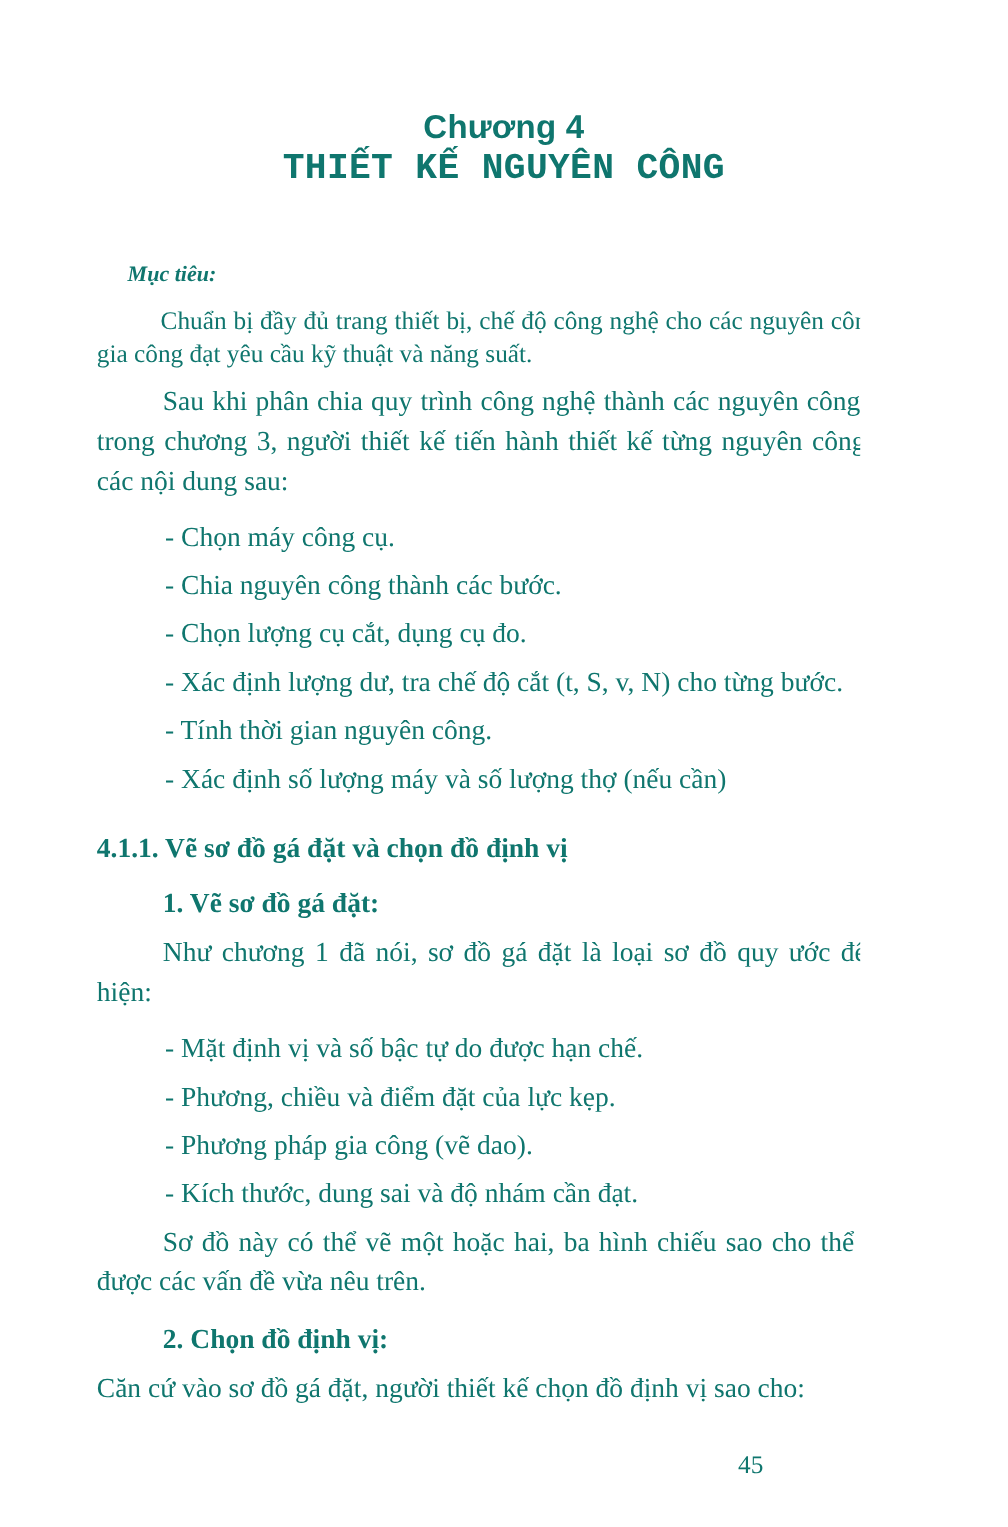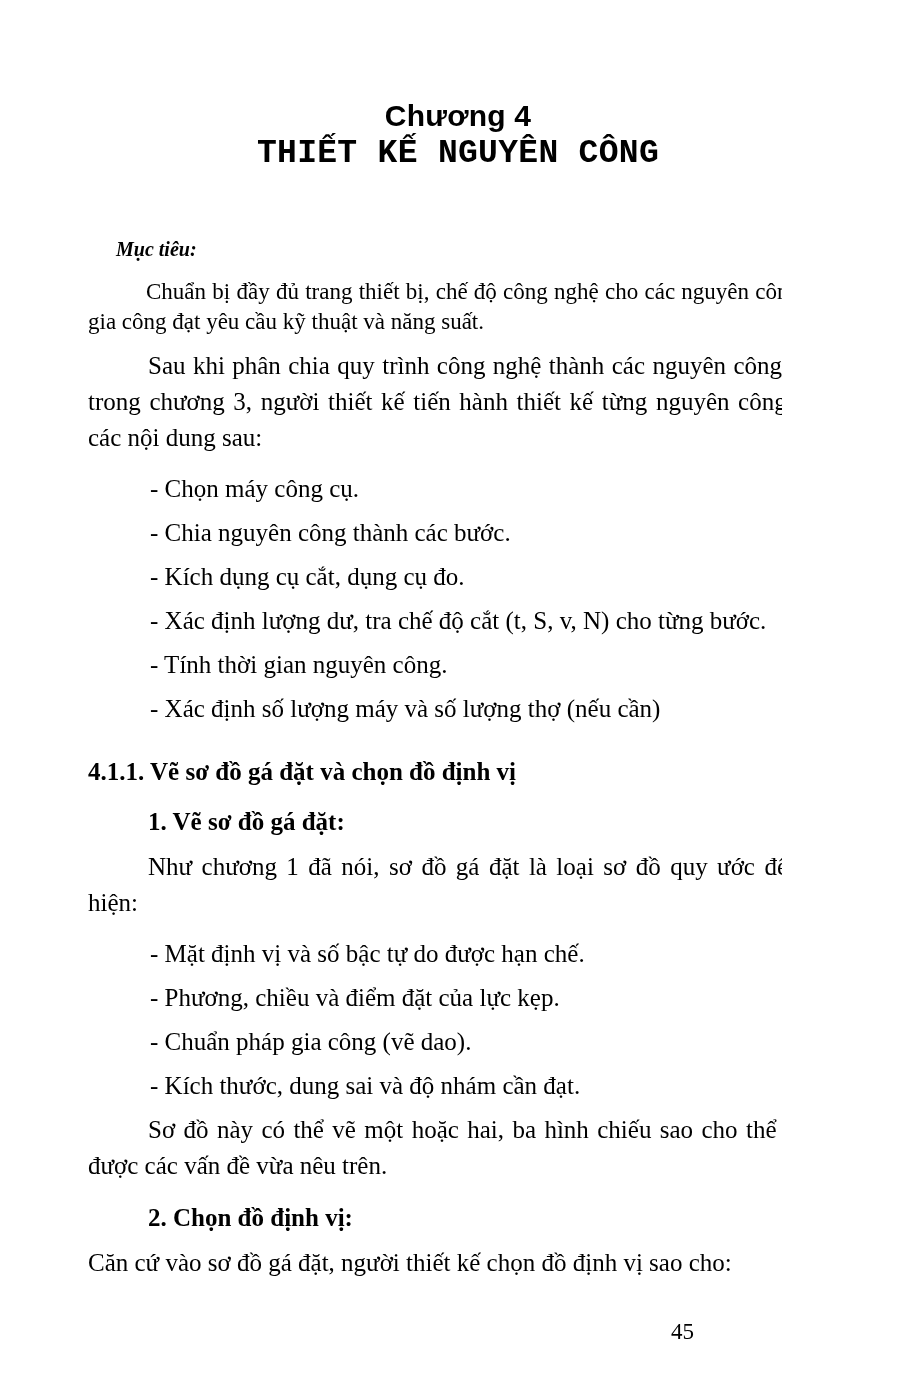--- a/index.html
+++ b/index.html
@@ -6,21 +6,21 @@
   html, body {
     margin: 0;
     padding: 0;
     background: #ffffff;
   }
   .page {
     position: relative;
     width: 782px;
     height: 1388px;
     background: #ffffff;
-    color: #000000;
+    color: #0f766e;
     overflow: hidden;
     font-family: "Liberation Serif", "DejaVu Serif", serif;
   }
   .content {
     position: absolute;
     left: 88px;
     top: 0;
     width: 740px;
   }
 
@@ -136,36 +136,36 @@
     </div>
 
     <div class="objective-label">Mục tiêu:</div>
     <div class="objective-text">Chuẩn bị đầy đủ trang thiết bị, chế độ công nghệ cho các nguyên công để gia công đạt yêu cầu kỹ thuật và năng suất.</div>
 
     <div class="para">Sau khi phân chia quy trình công nghệ thành các nguyên công như trong chương 3, người thiết kế tiến hành thiết kế từng nguyên công với các nội dung sau:</div>
 
     <ul class="bullet-list list-gap-top">
       <li class="bullet-item">- Chọn máy công cụ.</li>
       <li class="bullet-item">- Chia nguyên công thành các bước.</li>
-      <li class="bullet-item">- Kích dụng cụ cắt, dụng cụ đo.</li>
+      <li class="bullet-item">- Chọn lượng cụ cắt, dụng cụ đo.</li>
       <li class="bullet-item">- Xác định lượng dư, tra chế độ cắt (t, S, v, N) cho từng bước.</li>
       <li class="bullet-item">- Tính thời gian nguyên công.</li>
       <li class="bullet-item">- Xác định số lượng máy và số lượng thợ (nếu cần)</li>
     </ul>
 
     <div class="heading-2">4.1.1. Vẽ sơ đồ gá đặt và chọn đồ định vị</div>
 
     <div class="heading-3">1. Vẽ sơ đồ gá đặt:</div>
 
     <div class="para">Như chương 1 đã nói, sơ đồ gá đặt là loại sơ đồ quy ước để thể hiện:</div>
 
     <ul class="bullet-list list-gap-top">
       <li class="bullet-item">- Mặt định vị và số bậc tự do được hạn chế.</li>
       <li class="bullet-item">- Phương, chiều và điểm đặt của lực kẹp.</li>
-      <li class="bullet-item">- Chuẩn pháp gia công (vẽ dao).</li>
+      <li class="bullet-item">- Phương pháp gia công (vẽ dao).</li>
       <li class="bullet-item">- Kích thước, dung sai và độ nhám cần đạt.</li>
     </ul>
 
     <div class="para">Sơ đồ này có thể vẽ một hoặc hai, ba hình chiếu sao cho thể hiện được các vấn đề vừa nêu trên.</div>
 
     <div class="heading-3">2. Chọn đồ định vị:</div>
 
     <div class="para-flush">Căn cứ vào sơ đồ gá đặt, người thiết kế chọn đồ định vị sao cho:</div>
 
   </div>

